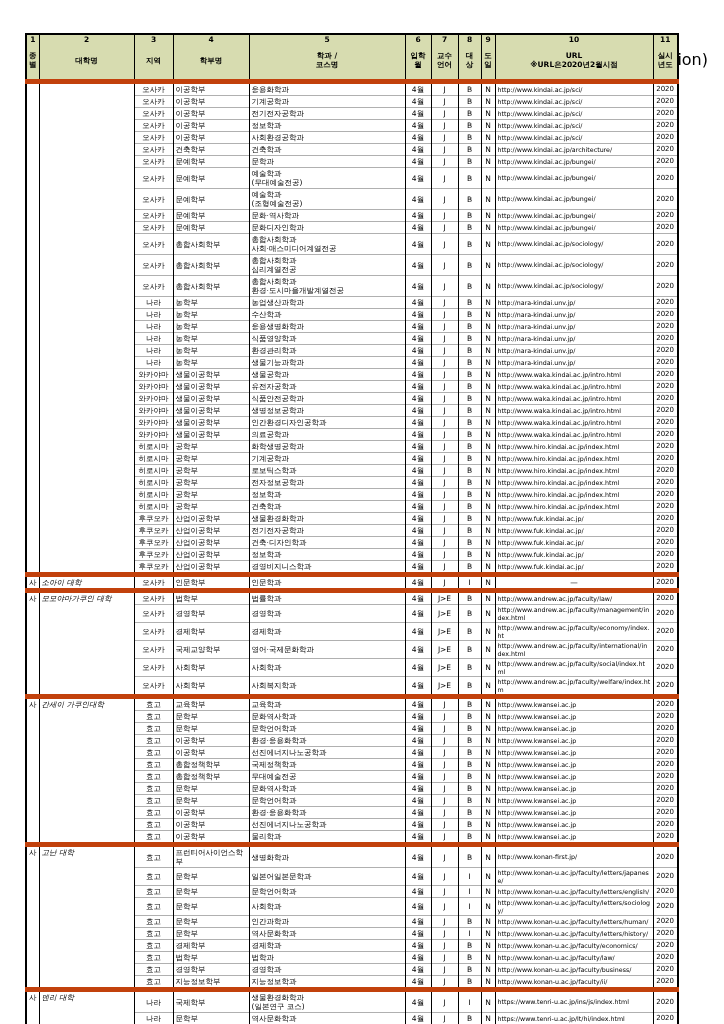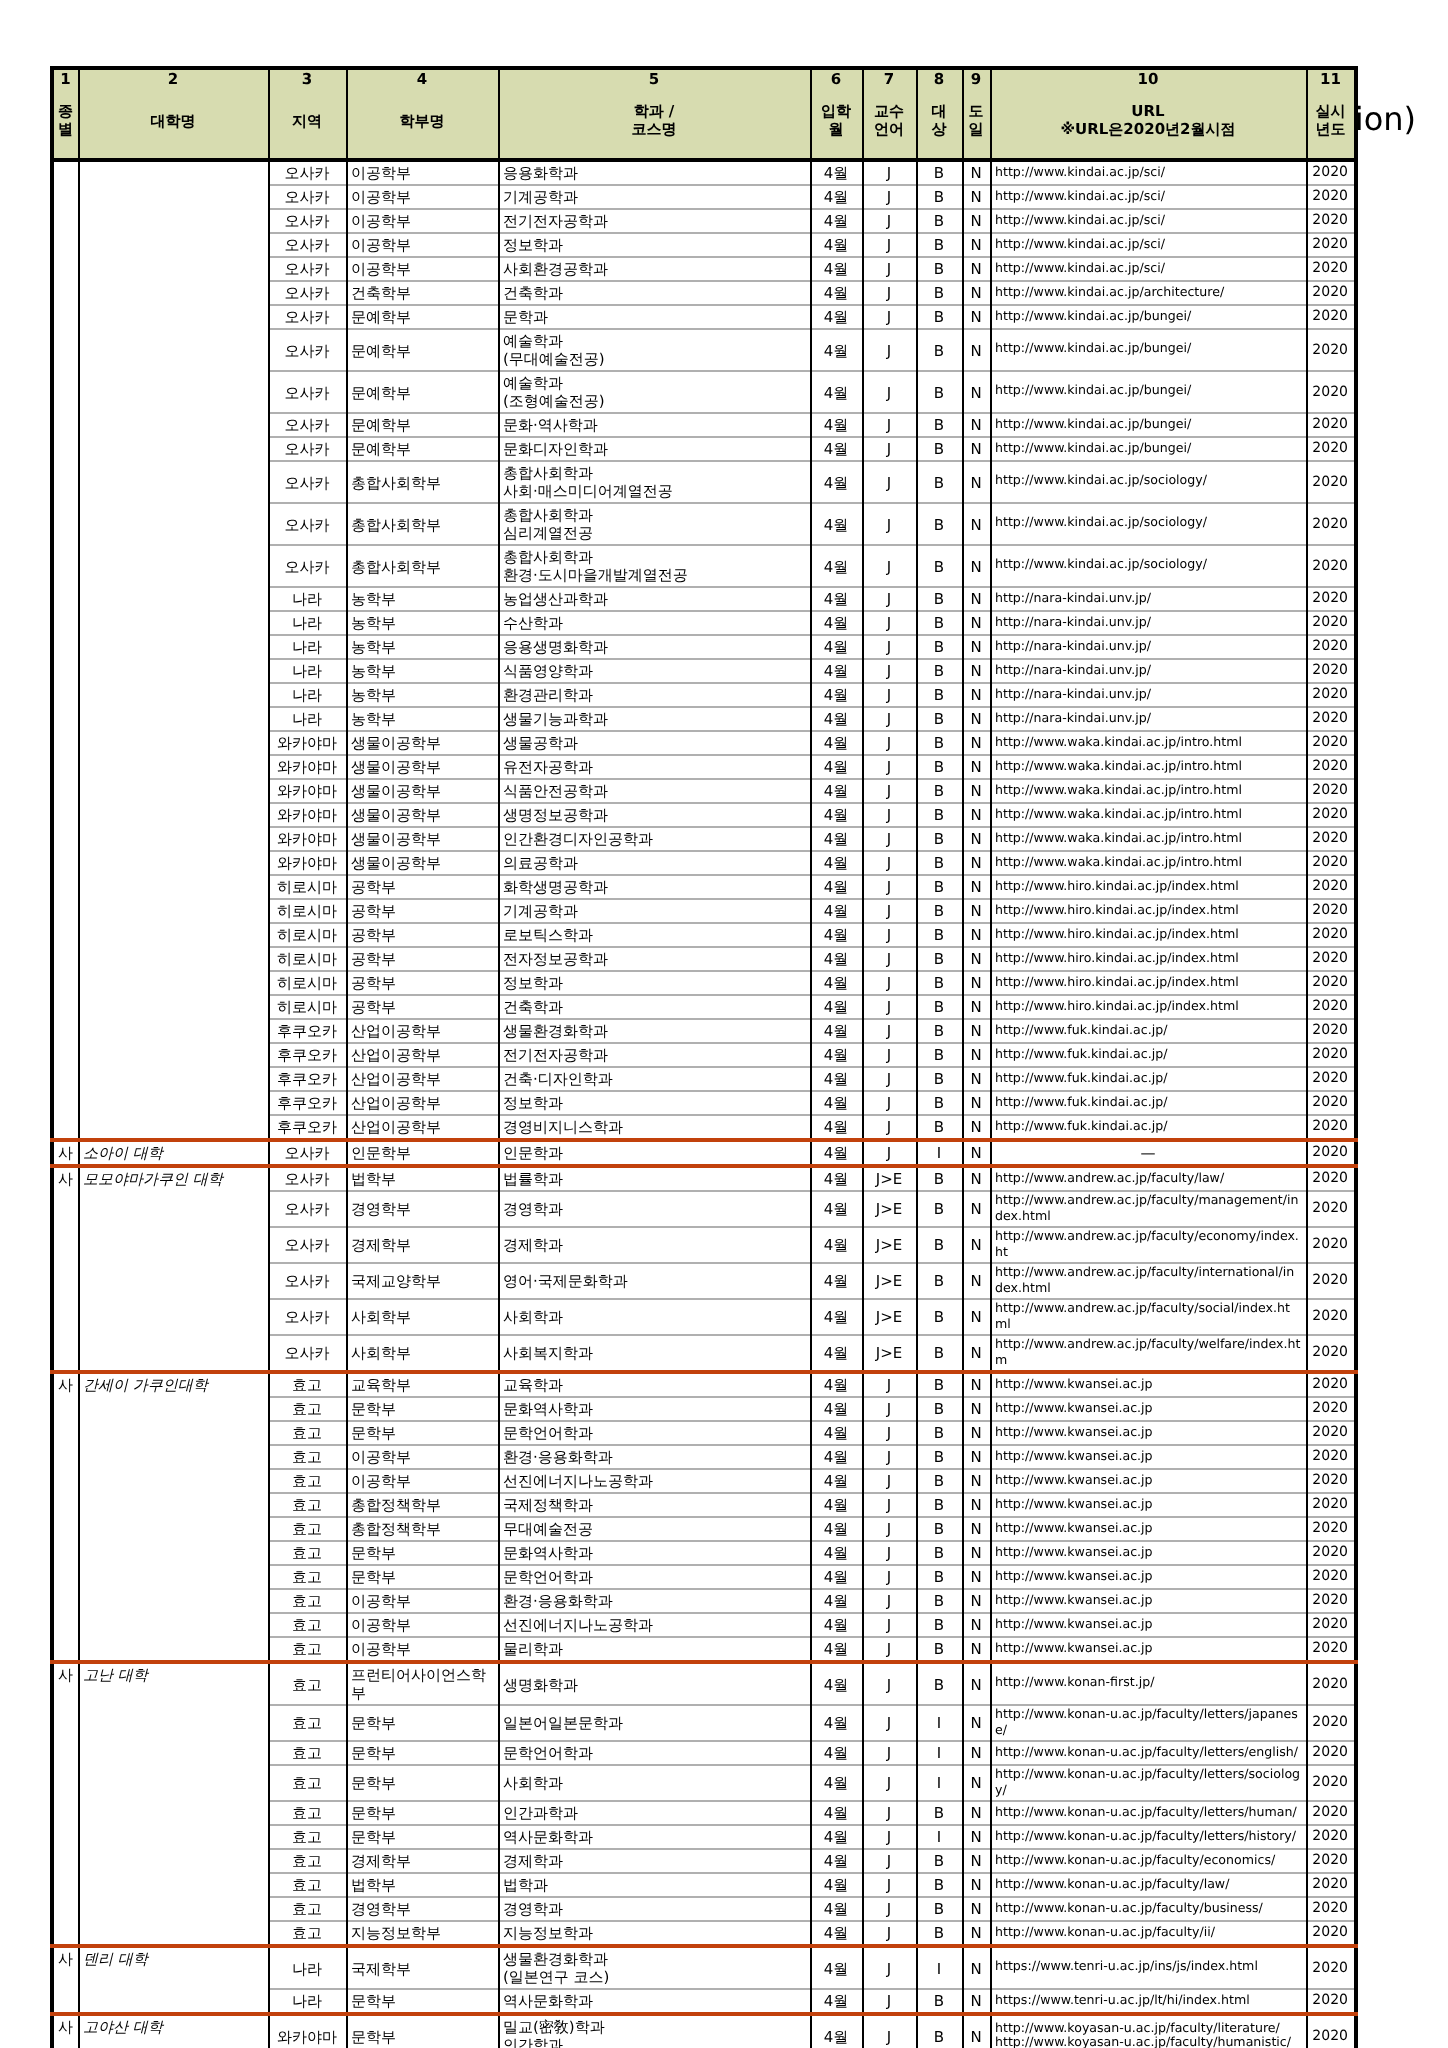--- a/index.html
+++ b/index.html
@@ -8,21 +8,21 @@
   .clipped-note{position:absolute;top:50px;right:16px;font-size:16px;color:#000;}
   table.main{border-collapse:collapse;table-layout:fixed;width:652px;
              position:absolute;left:25px;top:33px;border:2px solid #000;}
   thead th{background:#d7dcb0;border:1px solid #000;font-weight:bold;
            font-size:7.5px;line-height:9px;text-align:center;vertical-align:top;
            padding:1px 0;height:42px;}
   thead{border-bottom:2px solid #000;}
   th .colnum{font-size:7.5px;line-height:8px;}
   th .collabel{white-space:pre-line;display:flex;align-items:center;justify-content:center;
                height:32px;}
-  tbody{border-top:2px solid #c2410c;}
+  tbody{border-top:5px solid #c2410c;}
   tbody tr + tr{border-top:1px solid #b0b0b0;}
   td{border-left:1px solid #000;font-size:7.5px;line-height:9px;padding:1px 2px;
      vertical-align:middle;overflow:hidden;}
   td.c-type{text-align:center;vertical-align:top;padding:1px 0;}
   td.c-univ{vertical-align:top;word-break:keep-all;font-style:italic;}
   td.c-region{text-align:center;padding:1px 1px;}
   td.c-fac{word-break:break-all;}
   td.c-dept{white-space:pre-line;word-break:break-all;}
   td.c-month{text-align:center;padding:1px 1px;}
   td.c-lang,td.c-target,td.c-jp{text-align:center;padding:1px 0;}

